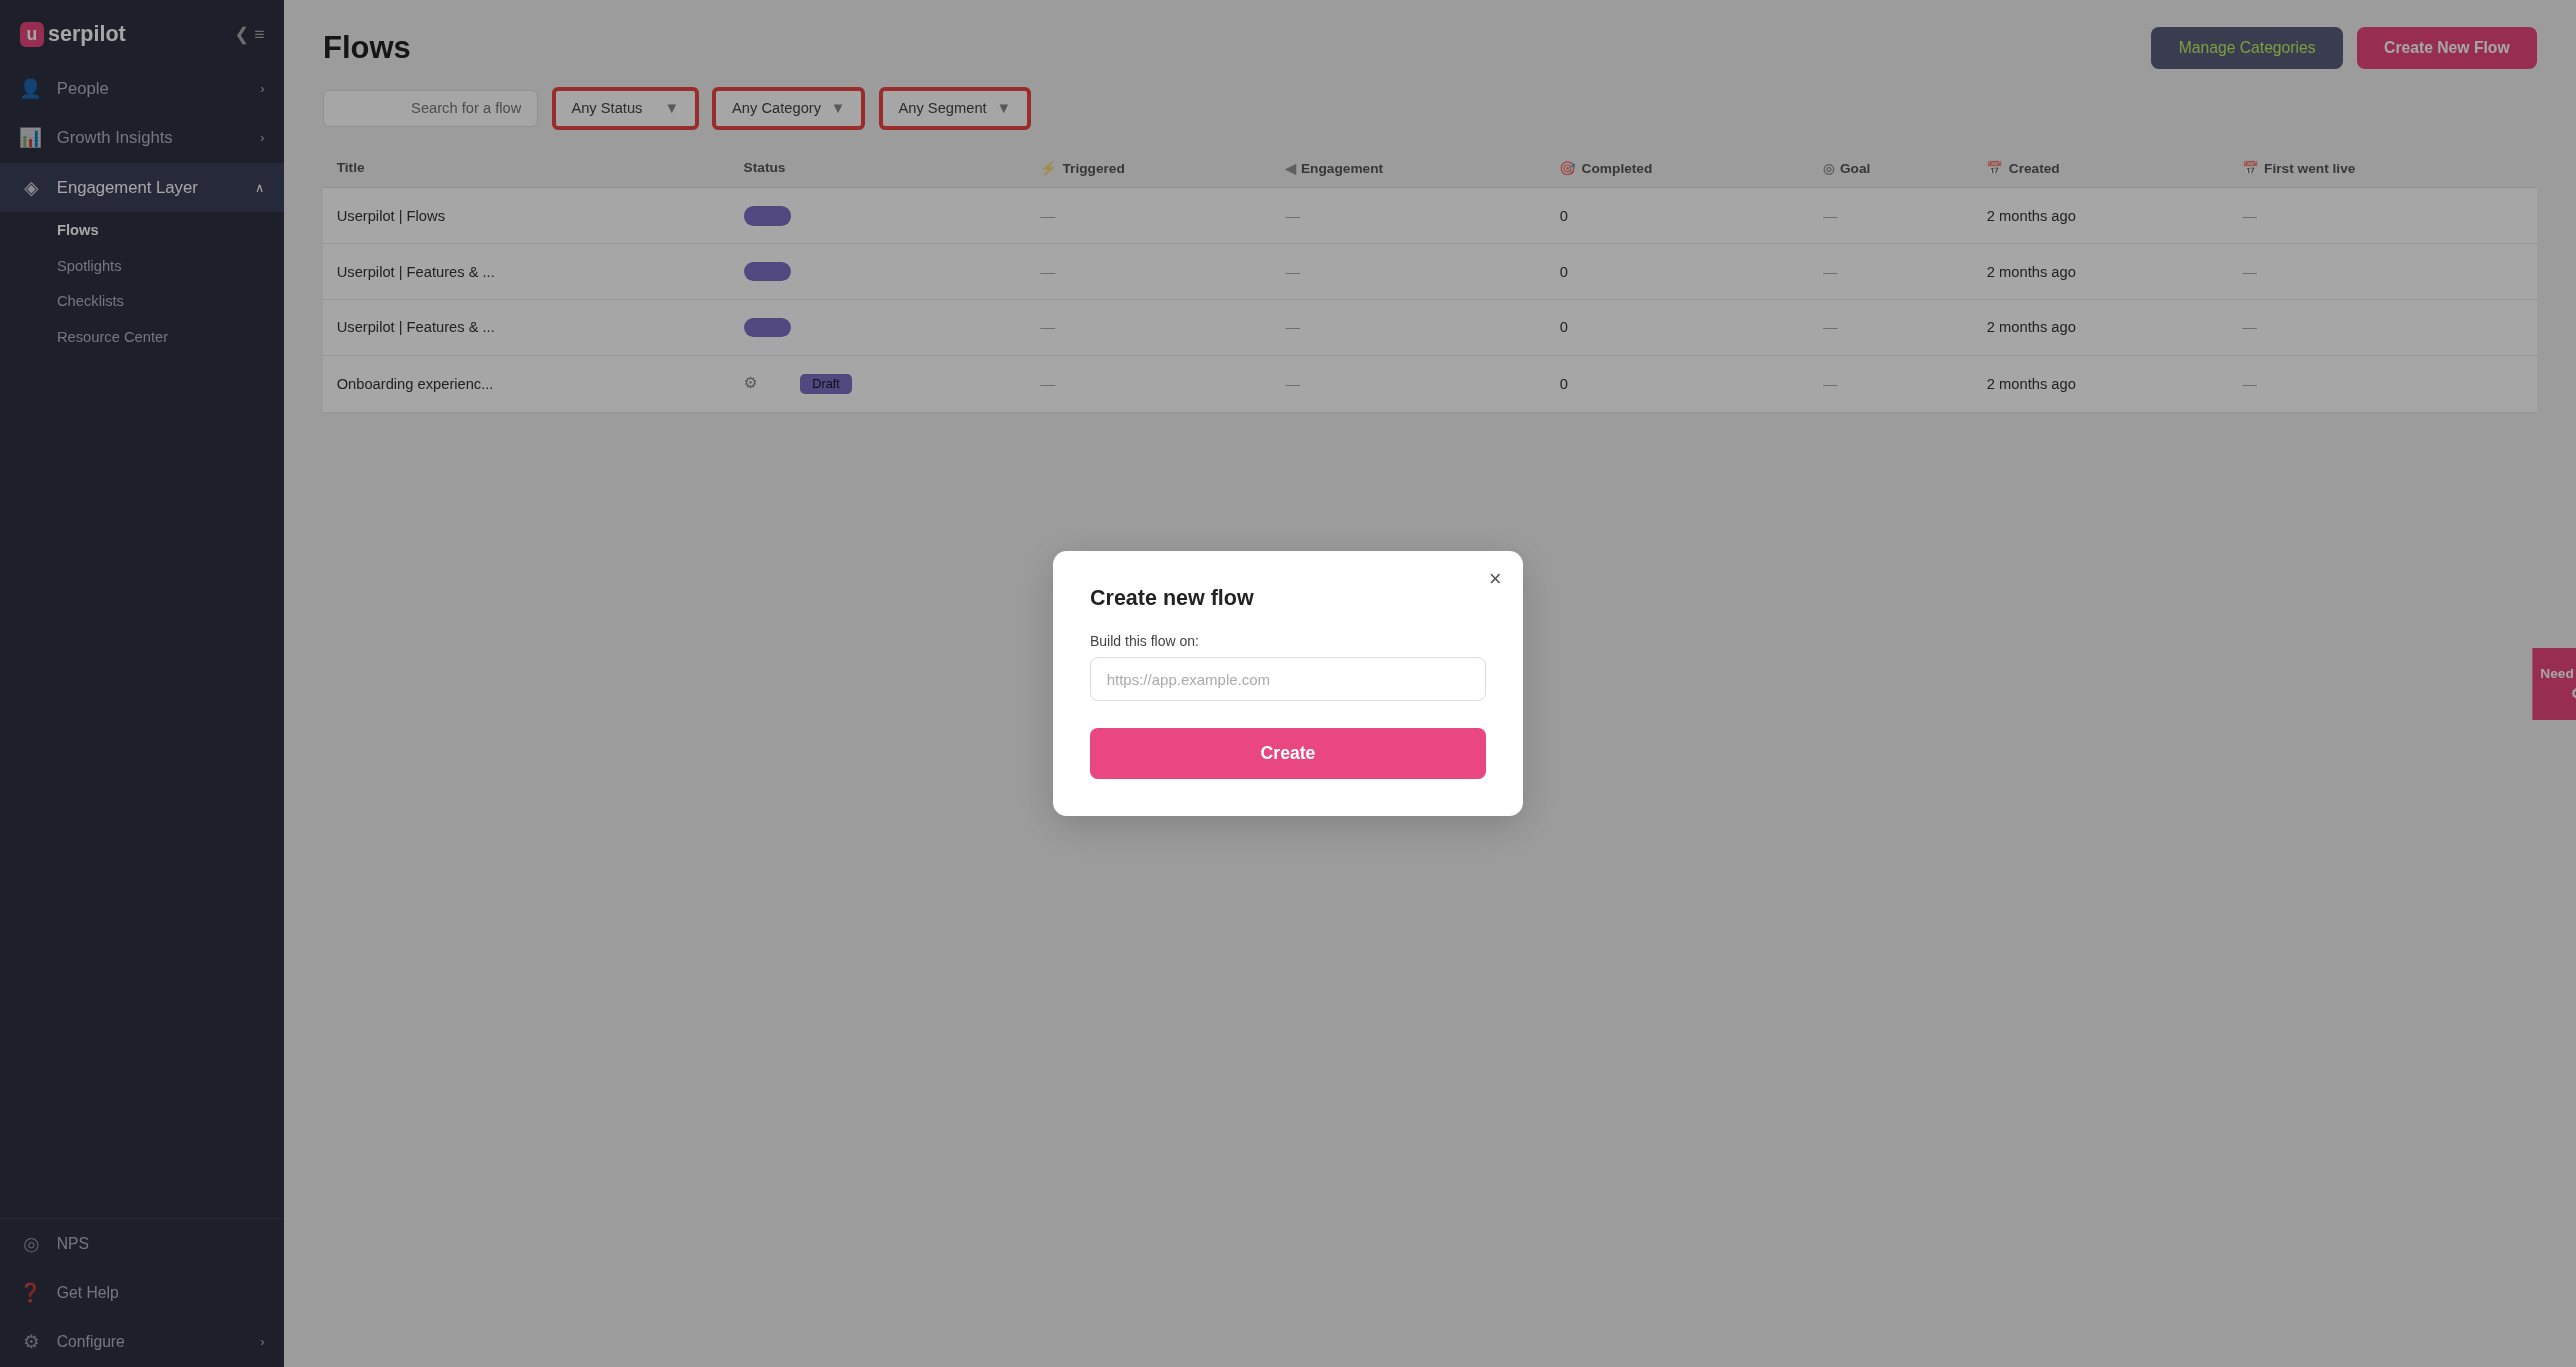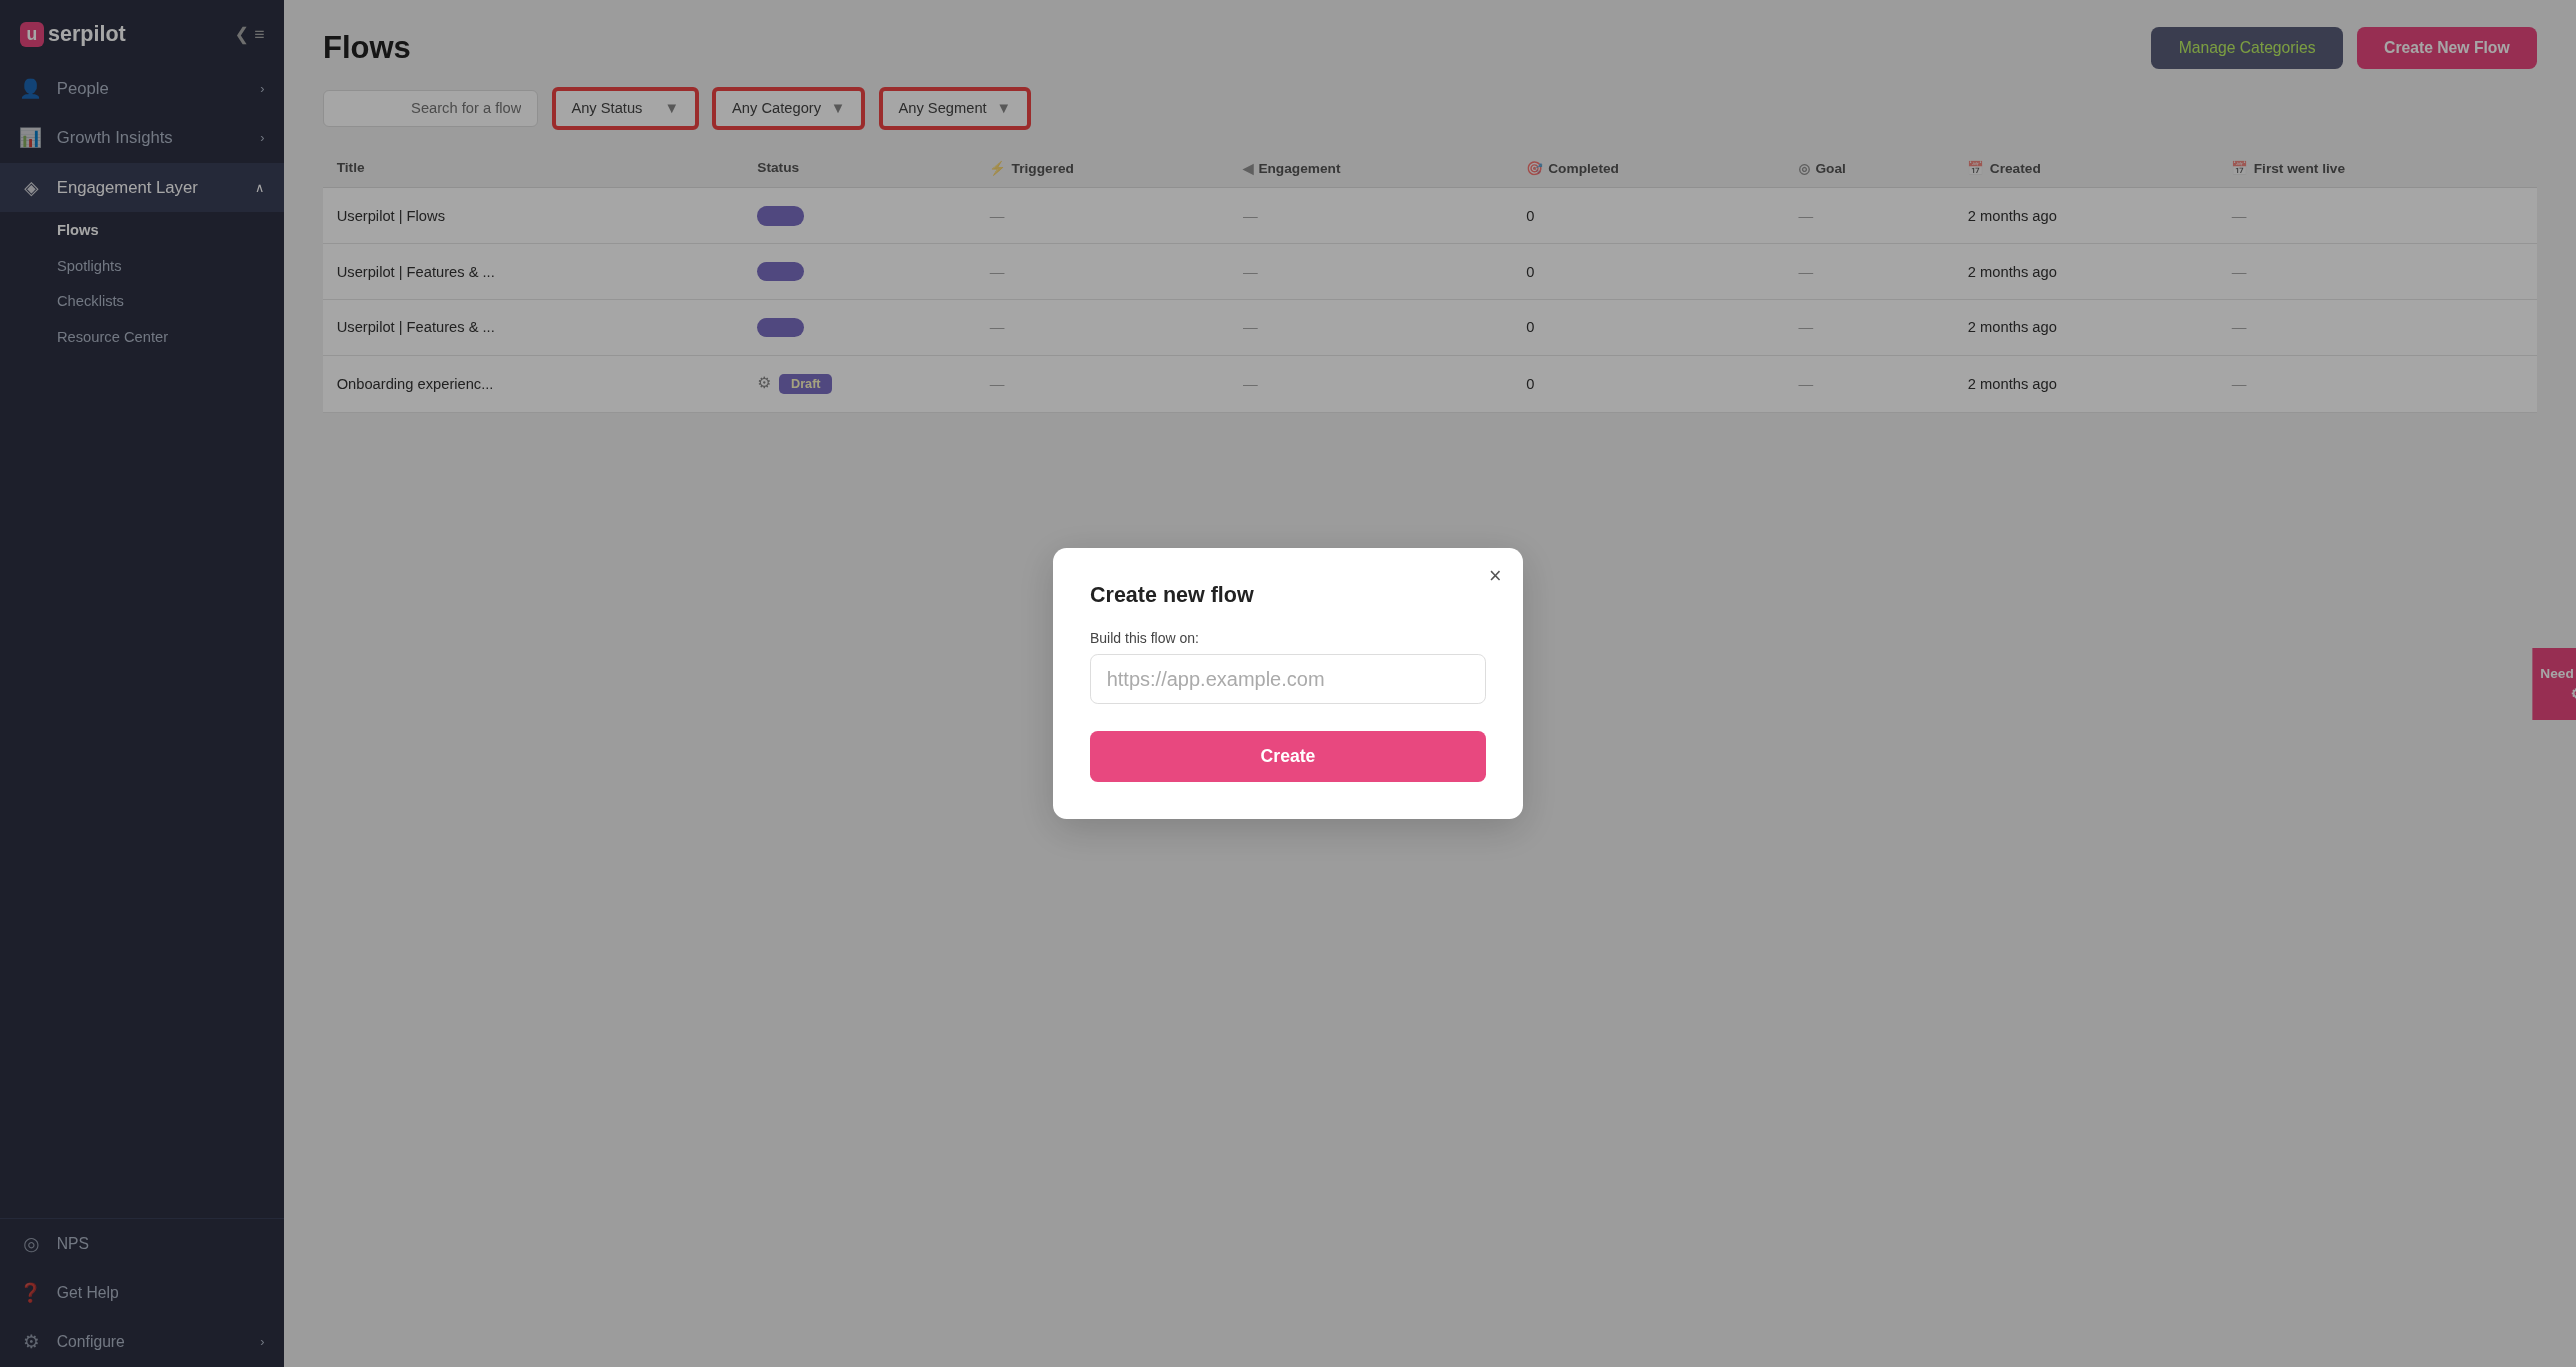--- a/index.html
+++ b/index.html
@@ -180,26 +180,27 @@
       background: #fff;
     }
     tbody td {
       padding: 17.6px 13.7px;
       font-size: 14.7px;
       color: #333;
     }
     td.title-col { font-size: 14.7px; font-weight: 500; max-width: 215px; overflow: hidden; text-overflow: ellipsis; white-space: nowrap; }
     .badge-draft {
       background: #7b6fc4;
-      color: #fef9c3;
+      color: #0f172a;
       border-radius: 4.9px;
       padding: 2.9px 11.8px;
       font-size: 12.7px;
-      font-weight: 700;
+      font-weight: 400;
       display: inline-block;
+      margin-left: 35px;
     }
     .gear-icon { color: #888; font-size: 15.7px; margin-right: 7.8px; cursor: pointer; }
     .dash { color: #aaa; }
 
     
     .overlay {
       position: fixed;
       inset: 0;
       background: rgba(0,0,0,0.35);
       z-index: 100;
@@ -235,21 +236,21 @@
     .modal-label {
       font-size: 14px;
       color: #444;
       margin-bottom: 8px;
     }
     .modal-input {
       width: 100%;
       border: 1px solid #ddd;
       border-radius: 7.8px;
       padding: 12.7px 15.7px;
-      font-size: 20px;
+      font-size: 15px;
       color: #333;
       outline: none;
       margin-bottom: 27px;
     }
     .modal-input::placeholder { color: #aaa; }
     .btn-modal-create {
       width: 100%;
       background: #e8487f;
       color: #fff;
       border: none;

